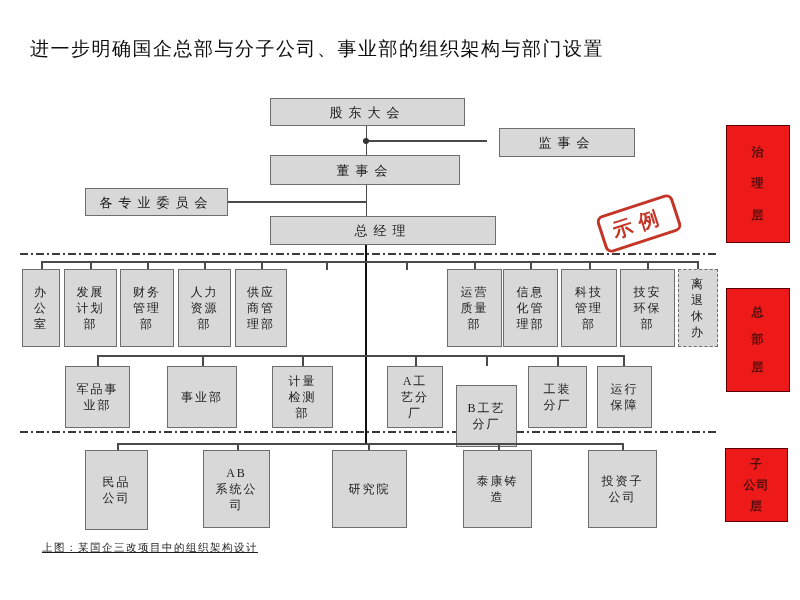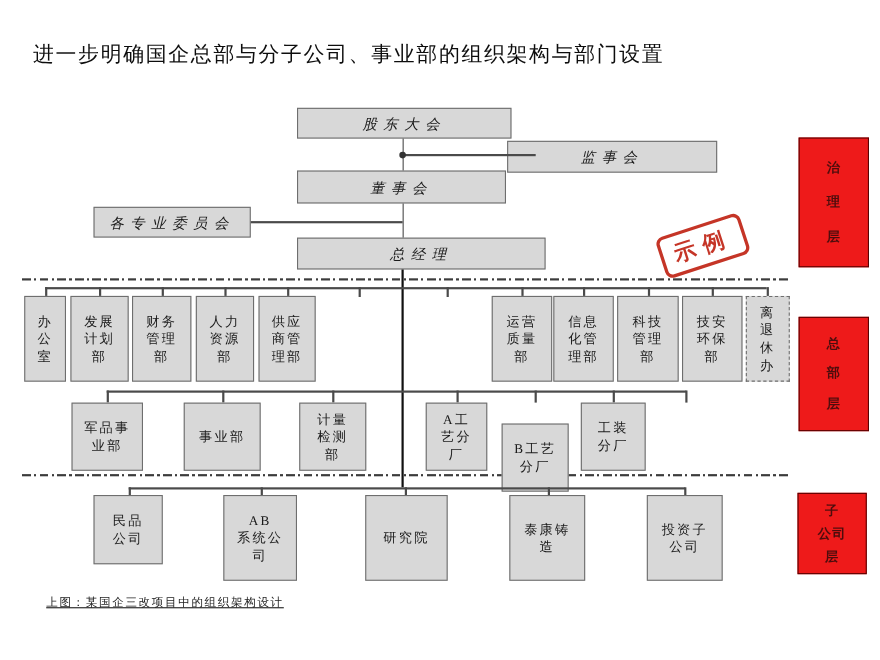--- a/index.html
+++ b/index.html
@@ -13,21 +13,21 @@
     background:#d8d8d8;
     border:1.6px solid #6e6e6e;
     display:flex;align-items:center;justify-content:center;
     text-align:center;
     font-family:"Liberation Serif","DejaVu Serif",serif;
     font-size:12px;color:#1a1a1a;
     line-height:1.35;letter-spacing:2px;
     white-space:pre-line;
     box-sizing:border-box;
   }
-  .top-node{font-size:13px;letter-spacing:6px;line-height:1;font-style:italic;}
+  .top-node{font-size:13px;letter-spacing:6px;line-height:1;}
   .dashed-node{border-style:dashed;border-width:1.4px;}
 
   .layer-box{
     position:absolute;
     background:#ee1a1a;
     border:1.2px solid #5a0000;
     display:flex;align-items:center;justify-content:center;
     text-align:center;
     font-family:"Liberation Serif","DejaVu Serif",serif;
     font-size:12px;font-weight:bold;color:#4d0d0d;
@@ -65,21 +65,21 @@
   }
 </style>
 </head>
 <body>
 
 <div id="canvas">
 
   <div class="page-title">进一步明确国企总部与分子公司、事业部的组织架构与部门设置</div>
 
   <div class="node top-node" style="left:270px;top:98px;width:195px;height:28px">股东大会</div>
-  <div class="node top-node" style="left:461px;top:128px;width:191px;height:29px">监事会</div>
+  <div class="node top-node" style="left:499px;top:128px;width:136px;height:29px">监事会</div>
   <div class="node top-node" style="left:85px;top:188px;width:143px;height:28px">各专业委员会</div>
   <div class="node top-node" style="left:270px;top:155px;width:190px;height:30px">董事会</div>
   <div class="node top-node" style="left:270px;top:216px;width:226px;height:29px">总经理</div>
 
   <div class="vline" style="left:365.5px;top:126px;height:29px"></div>
   <div class="hline" style="left:366px;top:140px;width:121px"></div>
   <div class="dot" style="left:363px;top:138px"></div>
   <div class="vline" style="left:365.5px;top:185px;height:31px"></div>
   <div class="hline" style="left:228px;top:201px;width:138px"></div>
 
@@ -149,29 +149,31 @@
   <div class="node" style="left:272px;top:366px;width:61px;height:62px">计量
 检测
 部</div>
   <div class="node" style="left:387px;top:366px;width:56px;height:62px">A工
 艺分
 厂</div>
   <div class="node" style="left:456px;top:385px;width:61px;height:62px">B工艺
 分厂</div>
   <div class="node" style="left:528px;top:366px;width:59px;height:62px">工装
 分厂</div>
+  <div class="node" style="left:597px;top:366px;width:55px;height:62px">运行
+保障</div>
 
   <div class="hline" style="left:117px;top:443px;width:506px"></div>
   <div class="vline" style="left:117px;top:443px;height:7px"></div>
   <div class="vline" style="left:237px;top:443px;height:7px"></div>
   <div class="vline" style="left:368px;top:443px;height:7px"></div>
   <div class="vline" style="left:498px;top:443px;height:7px"></div>
   <div class="vline" style="left:622px;top:443px;height:7px"></div>
 
-  <div class="node" style="left:85px;top:450px;width:63px;height:63px">民品
+  <div class="node" style="left:85px;top:450px;width:63px;height:80px">民品
 公司</div>
   <div class="node" style="left:203px;top:450px;width:67px;height:78px">AB
 系统公
 司</div>
   <div class="node" style="left:332px;top:450px;width:75px;height:78px">研究院</div>
   <div class="node" style="left:463px;top:450px;width:69px;height:78px">泰康铸
 造</div>
   <div class="node" style="left:588px;top:450px;width:69px;height:78px">投资子
 公司</div>
 

